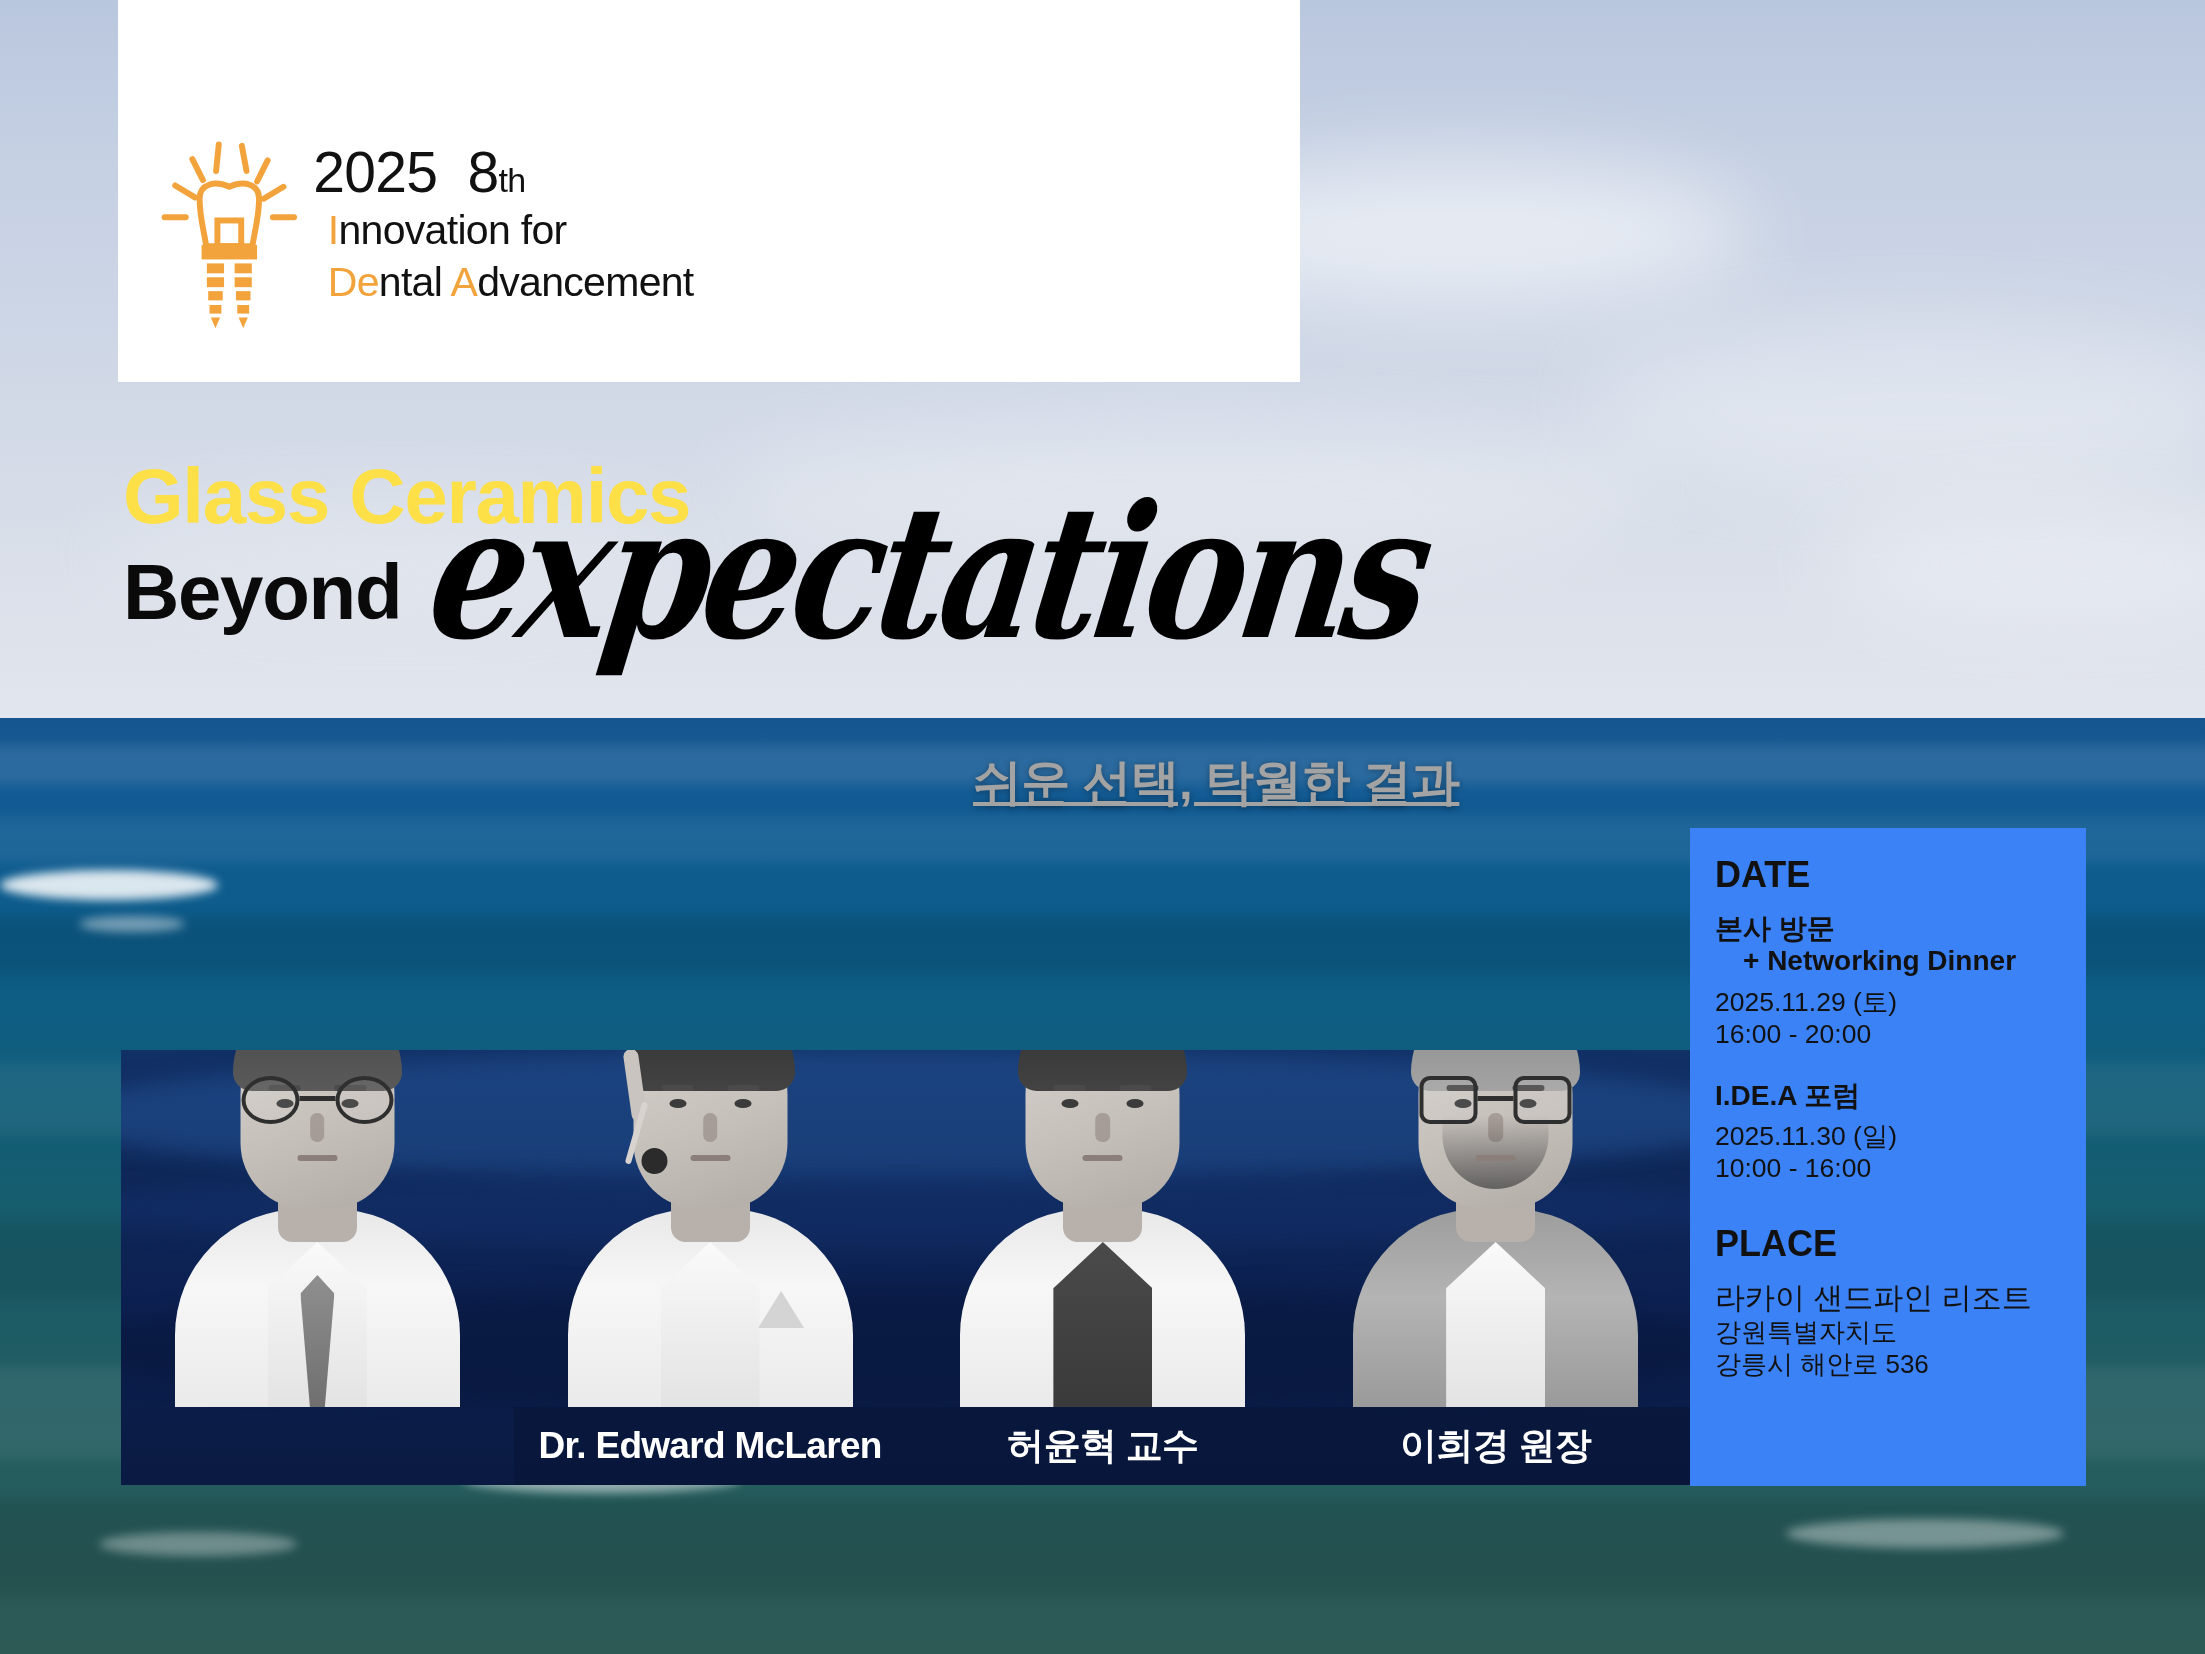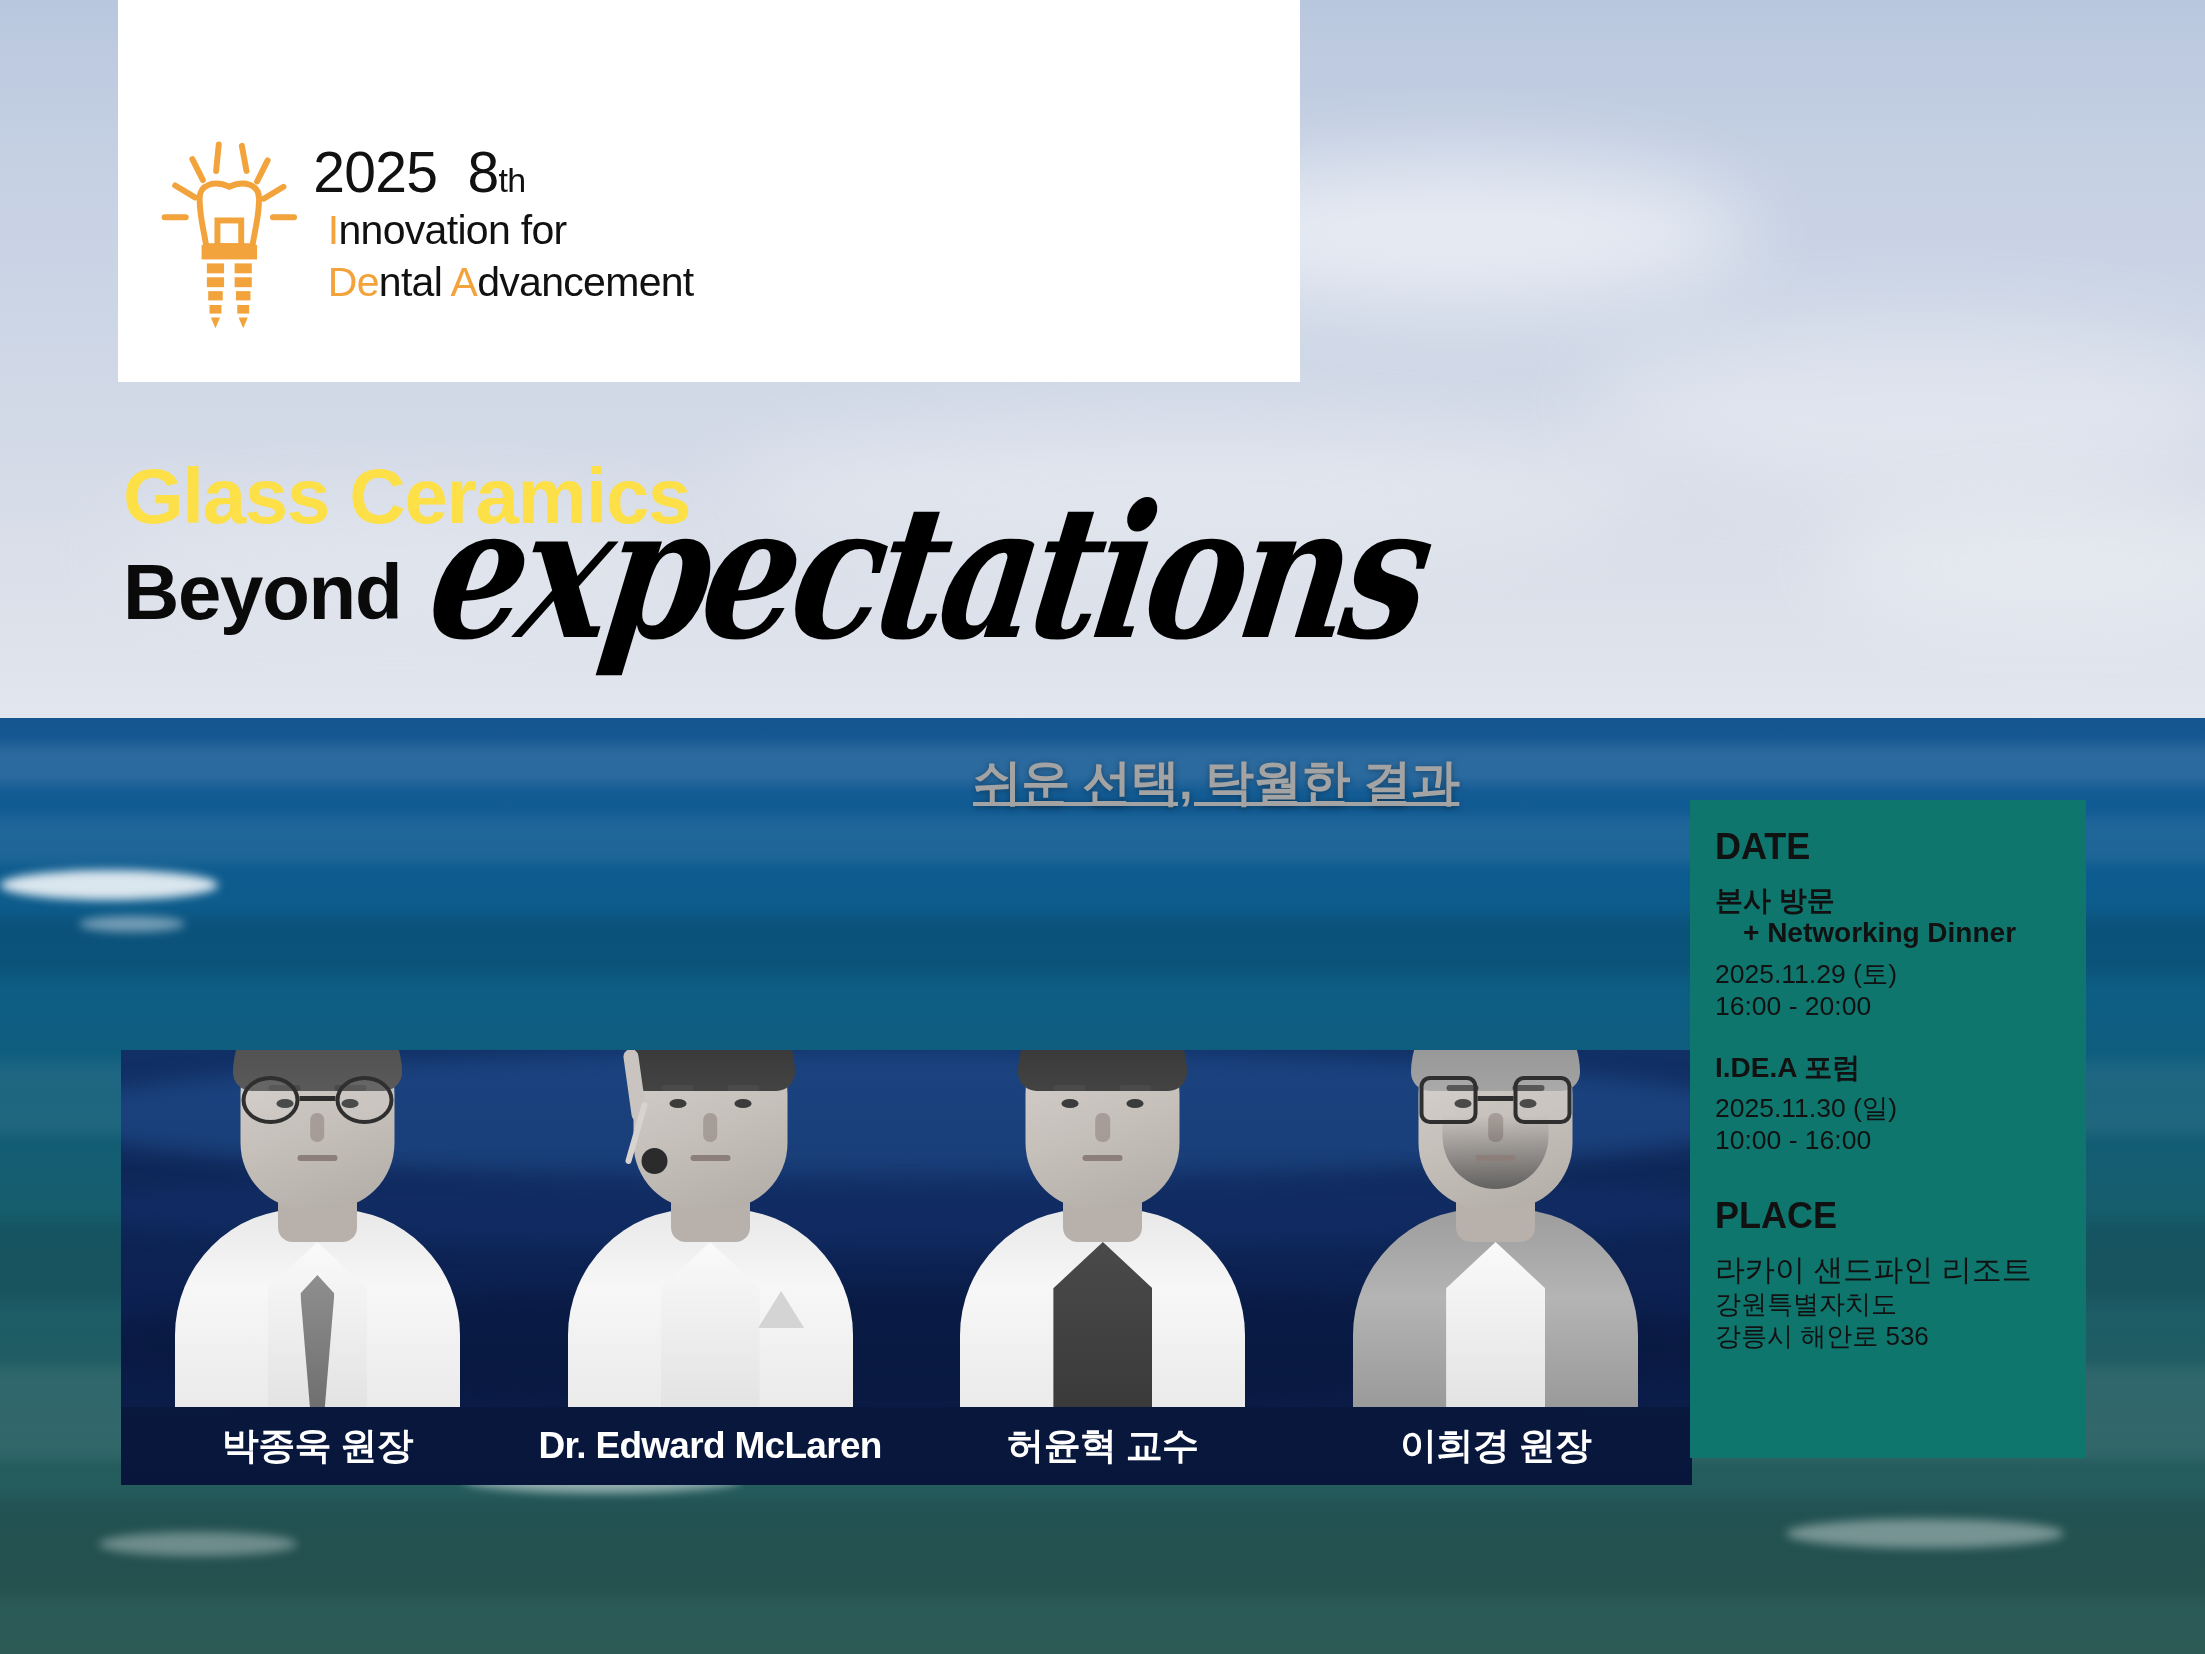--- a/index.html
+++ b/index.html
@@ -173,22 +173,22 @@
     width:106px;height:73px;border-radius:0 0 53px 53px;
     background:linear-gradient(180deg,rgba(70,70,70,.0),rgba(70,70,70,.75));
   }
   .mic-band{position:absolute;bottom:285px;left:calc(50% - 83px);width:14.6px;height:73px;background:#c9c4c0;border-radius:7.3px;transform:rotate(-8deg);}
   .mic-arm{position:absolute;bottom:242px;left:calc(50% - 77px);width:6px;height:64px;background:#d8d3cf;border-radius:3.3px;transform:rotate(16deg);}
   .mic-ball{position:absolute;bottom:233px;left:calc(50% - 69px);width:26.5px;height:26.5px;border-radius:50%;background:#2b2b2b;}
   .pocket{position:absolute;bottom:79px;left:calc(50% + 48px);width:46px;height:37px;background:#d4d4d4;clip-path:polygon(0 100%,100% 100%,50% 0);}
 
   
   .info-panel{
-    position:absolute;left:1690px;top:800px;width:396px;height:658px;
-    background:#0f766e;
+    position:absolute;left:1690px;top:828px;width:396px;height:658px;
+    background:#3b82f6;
     padding:29px 24px 0 25px;
   }
   .info-head{font-size:36px;font-weight:700;color:#111;letter-spacing:0;line-height:1;}
   .info-sub{font-size:28px;font-weight:700;color:#111;line-height:1.16;margin-top:20px;}
   .info-sub .ind{display:block;padding-left:28px;}
   .info-line{font-size:26.5px;font-weight:400;color:#111;line-height:1.22;}
   .gap-sm{height:8px;} .gap-md{height:20px;} .gap-lg{height:41px;}
   .place-main{font-size:30px;font-weight:400;color:#111;line-height:1.2;margin-top:18.5px;}
   .place-line{font-size:26px;font-weight:400;color:#111;line-height:1.24;}
 </style>
@@ -304,23 +304,20 @@
             <div class="eye r"></div>
             <div class="nose"></div>
             <div class="mouth"></div>
             <div class="glasses">
               <span class="lens l"></span>
                 <span class="bridge"></span>
                 <span class="lens r"></span>
             </div>
           </div>
         </div>
-        <div class="name-bar">
-          <span>박종욱 원장</span>
-        </div>
       </div>
 
       <div class="sp">
         <div class="portrait">
           <div class="pfig" style="width:285px;height:357px;">
             <div class="body coat-white"></div>
             <div class="shirt"></div>
             <div class="bowtie">
                 <span class="bowknot"></span>
               </div>

